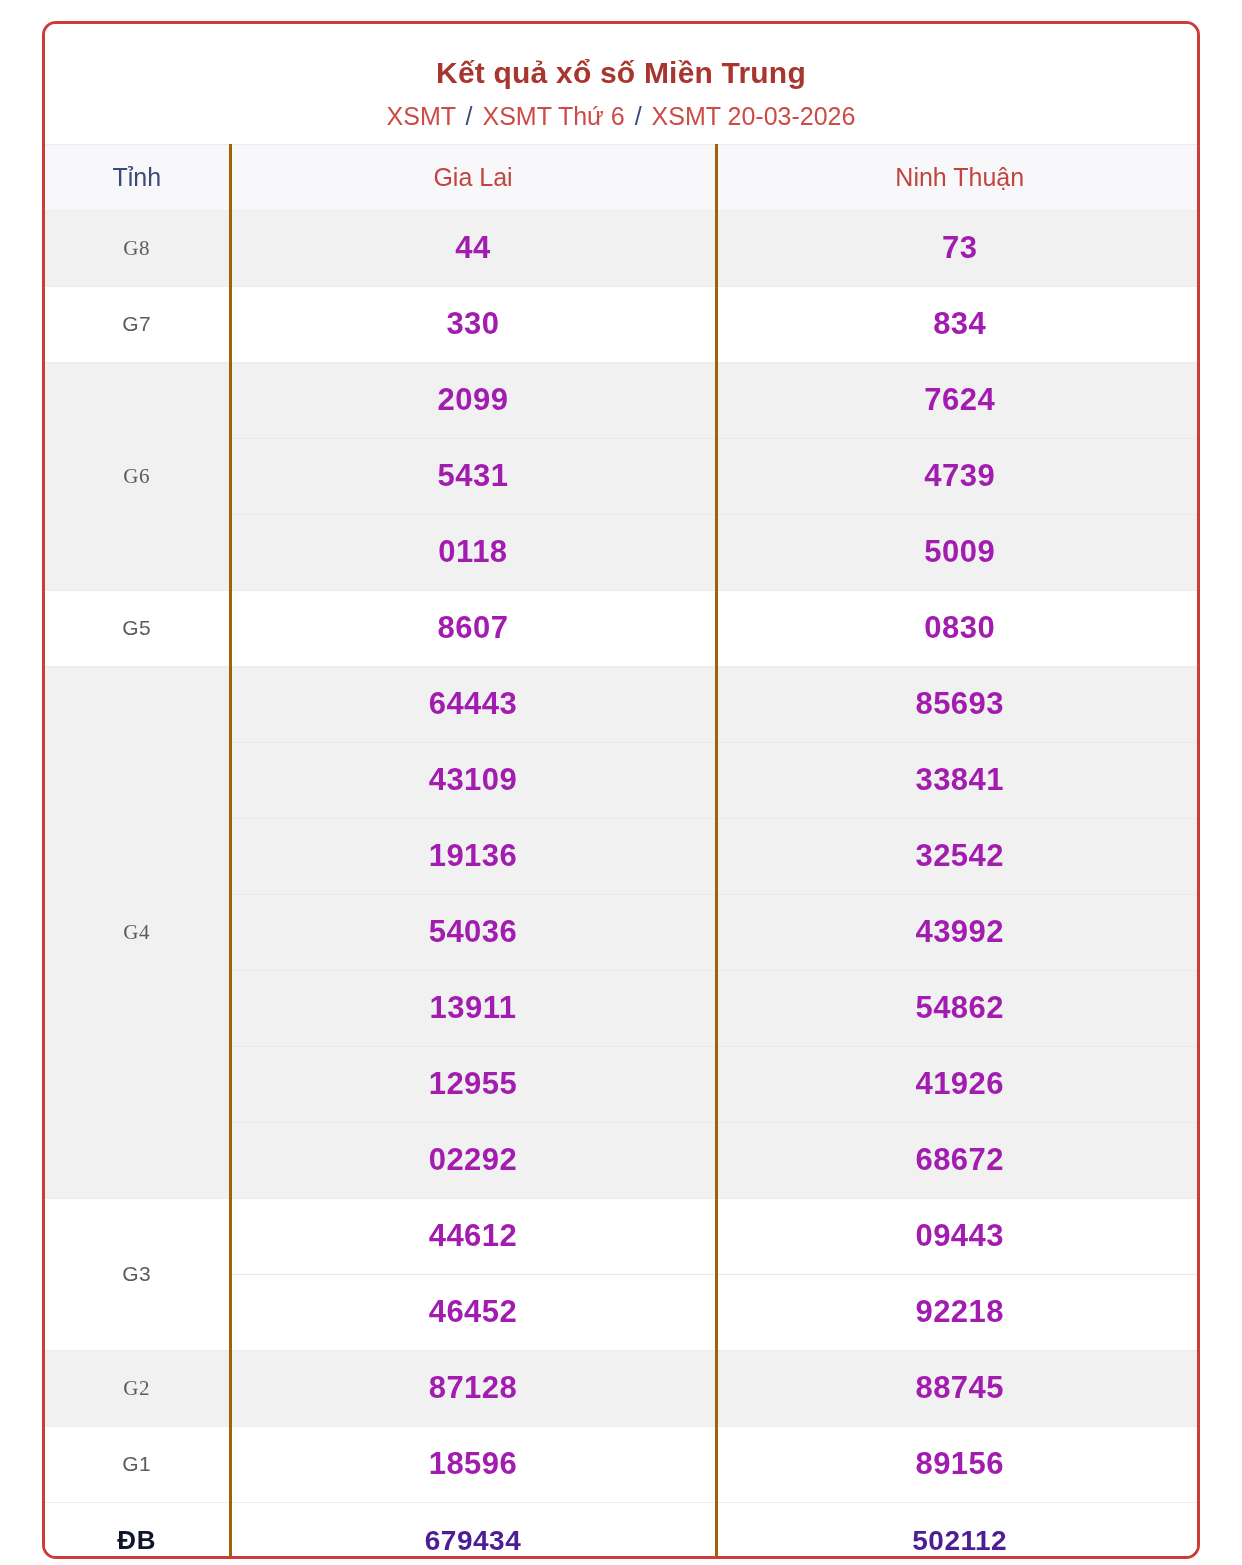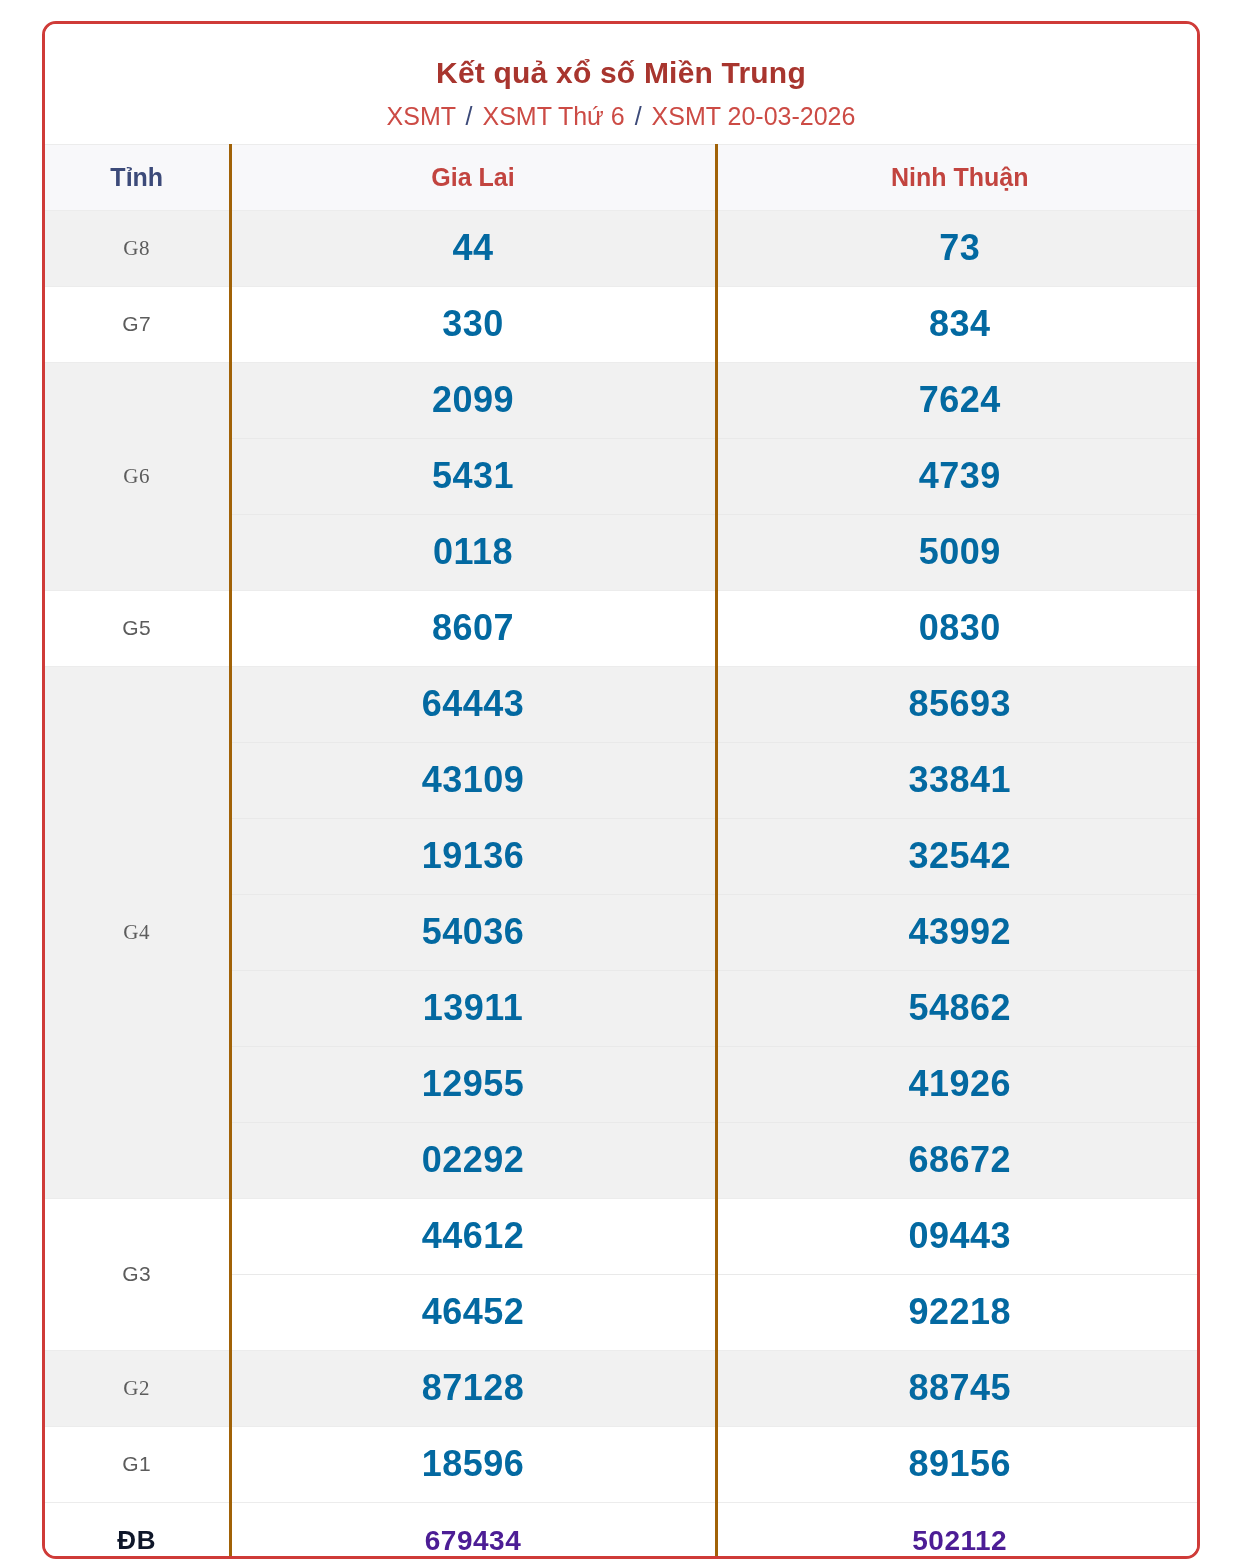--- a/index.html
+++ b/index.html
@@ -75,31 +75,31 @@
     vertical-align: middle;
   }
   table.results th:first-child,
   table.results td.prize-label {
     border-left: none;
   }
 
   thead th {
     background: #f8f8fa;
     height: 66px;
-    font-weight: bold;
+    font-weight: normal;
     font-size: 25px;
     border-top: 1px solid #e4e4e4;
   }
   th.head-prize { color: #3c4a79; }
   th.head-prov  { color: #c2443f; }
 
   tbody td {
-    font-size: 36px;
+    font-size: 31px;
     font-weight: bold;
-    color: #0369a1;
+    color: #a21caf;
     height: 76px;
     letter-spacing: 0.5px;
   }
   tbody td.prize-label {
     font-size: 21px;
     font-weight: normal;
     color: #5c5c5c;
     letter-spacing: 0.6px;
   }
 

